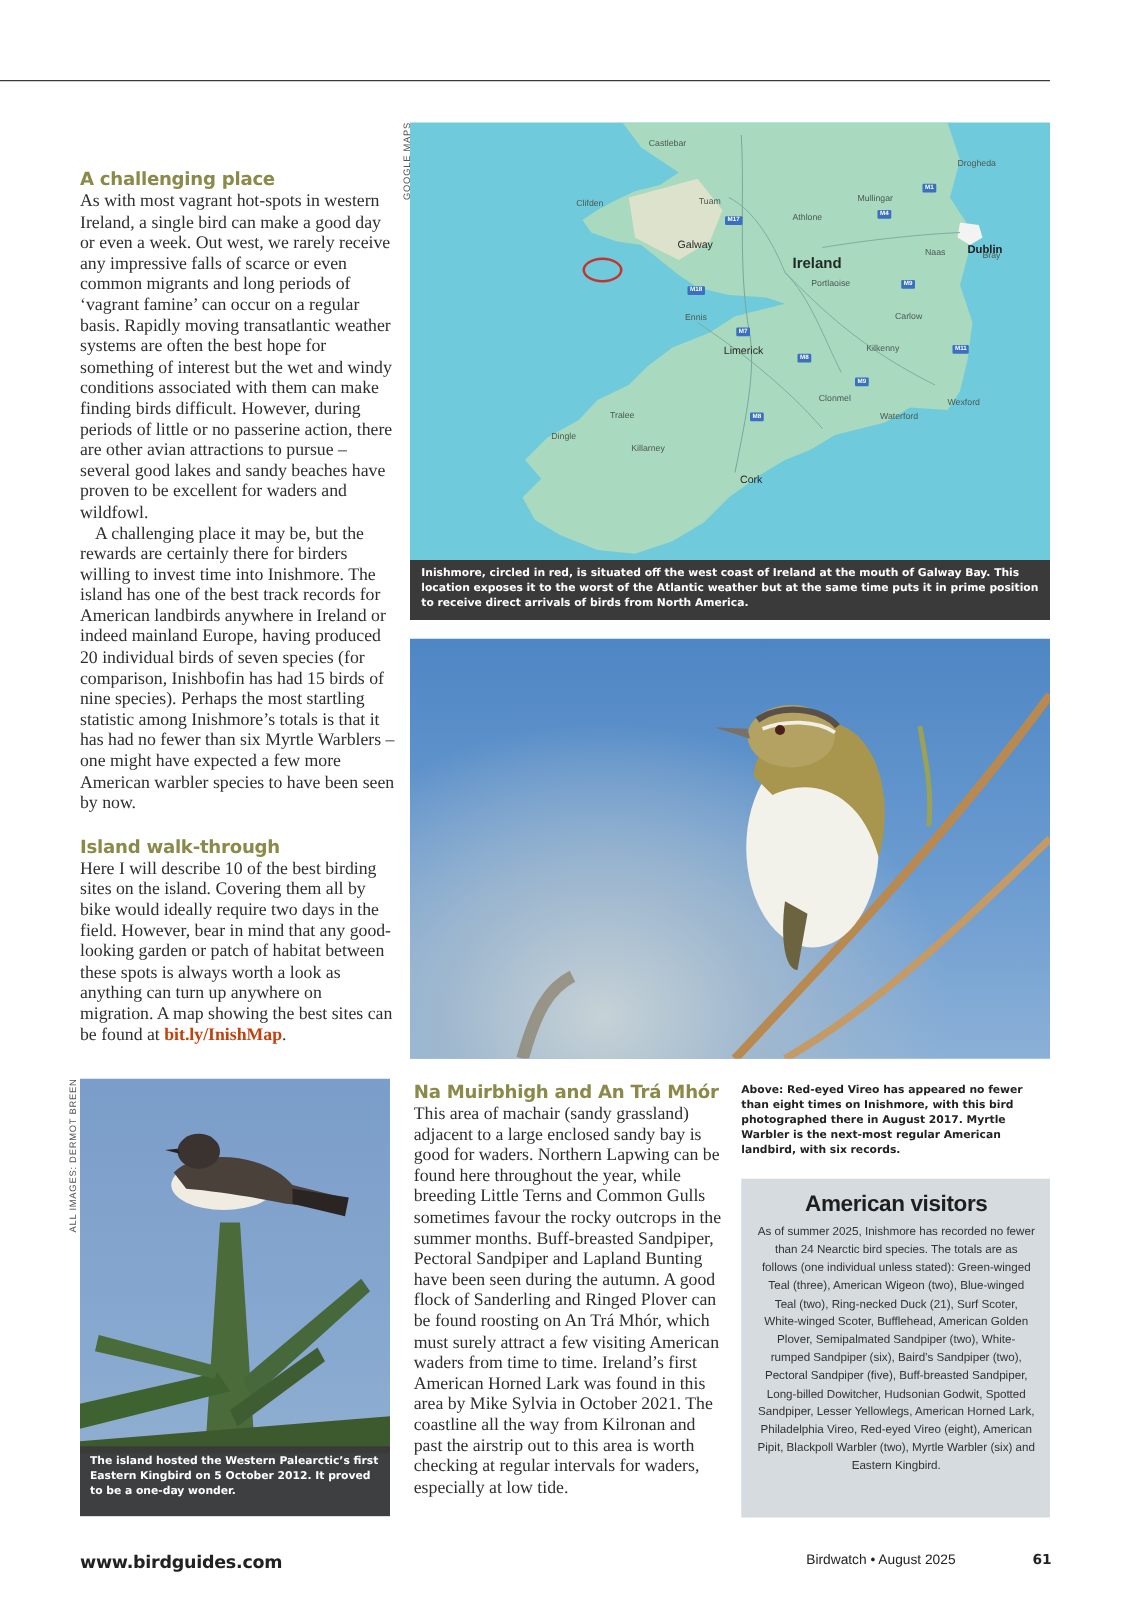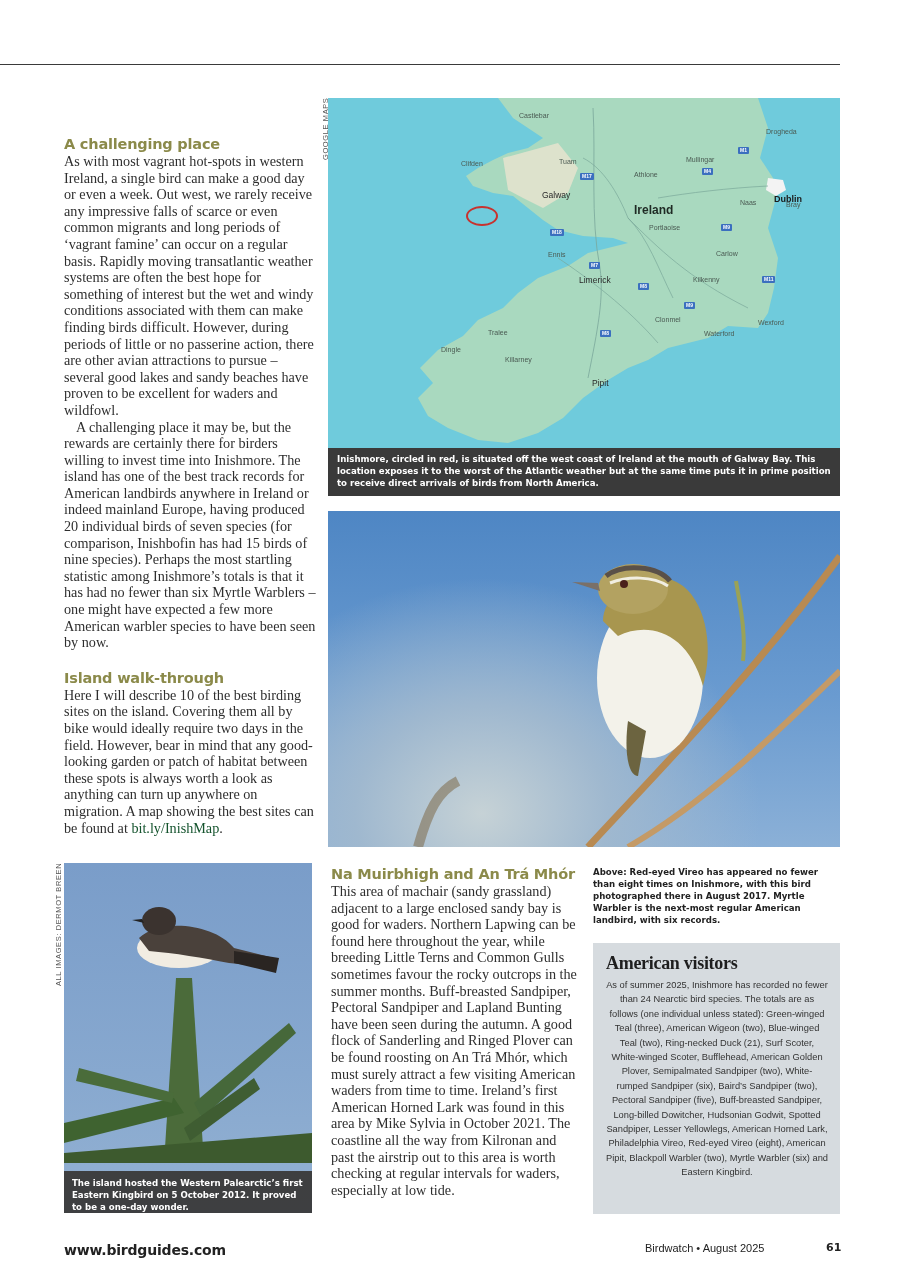--- a/index.html
+++ b/index.html
@@ -6,21 +6,21 @@
   html, body { width:905px; height:1280px; background:#ffffff; overflow:hidden; }
   body { position:relative; font-family:"Liberation Serif", serif; color:#2b2b2b; }
 
   .top-rule { position:absolute; left:0; top:64px; width:840px; height:1px; background:#3a3a3a; }
 
   .col-left { position:absolute; left:64px; top:96px; width:252px;margin-top:39px; }
   .heading { font-family:"DejaVu Sans", sans-serif; font-weight:bold; color:#8b8a4a; font-size:14.5px; line-height:18px; letter-spacing:-0.2px; }
   .body-text { font-size:14.2px; line-height:16.6px; color:#2e2e2e; }
   .body-text p { margin:0; }
   .body-text p.indent { text-indent:12px; }
-  .bold-link { font-weight:normal; color:#14532d; }
+  .bold-link { font-weight:bold; color:#c2410c; }
   .section-gap { height:18px; }
 
   .credit-vert { position:absolute; font-family:"Liberation Sans", sans-serif; font-size:7.5px; color:#555; letter-spacing:0.6px; transform:rotate(-90deg); transform-origin:left top; white-space:nowrap; }
 
   
   .map { position:absolute; left:328px; top:98px; width:512px; height:350px; background:#6fcbdc; overflow:hidden; }
   .map svg { position:absolute; left:0; top:0; }
   .map-label { position:absolute; font-family:"Liberation Sans", sans-serif; font-size:7px; color:#4a5a52; white-space:nowrap; }
   .map-label.big { font-size:12px; font-weight:bold; color:#1f2a24; }
   .map-label.city { font-size:8.5px; color:#2a2a2a; }
@@ -29,28 +29,28 @@
   .red-circle { position:absolute; left:466px; top:206px; width:32px; height:20px; border:2px solid #c8322e; border-radius:50%; }
   .map-caption { position:absolute; left:328px; top:448px; width:512px; height:48px; background:#3a3a3a; color:#fff; font-family:"DejaVu Sans", sans-serif; font-weight:bold; font-size:8.6px; line-height:12px; padding:5px 9px; }
 
   
   .photo-vireo { position:absolute; left:328px; top:511px; width:512px; height:336px; overflow:hidden;
     background: radial-gradient(ellipse at 30% 90%, #c6d2d6 0%, #9fb8cf 25%, transparent 55%), linear-gradient(180deg,#4e86c4 0%, #6a9bd0 55%, #8bb0d7 100%); }
 
   
   .photo-kingbird { position:absolute; left:64px; top:863px; width:248px; height:350px; overflow:hidden;
     background: linear-gradient(180deg,#7a9dc9 0%, #87a8cf 60%, #93b1d2 100%); }
-  .kingbird-caption { position:absolute; left:0; bottom:0; width:248px; height:42px; background:rgba(58,58,58,0.96); color:#fff; font-family:"DejaVu Sans", sans-serif; font-weight:bold; font-size:8.6px; line-height:12px; padding:6px 8px; }
+  .kingbird-caption { position:absolute; left:0; bottom:0; width:248px; height:56px; background:rgba(58,58,58,0.96); color:#fff; font-family:"DejaVu Sans", sans-serif; font-weight:bold; font-size:8.6px; line-height:12px; padding:6px 8px; }
 
   .col-mid { position:absolute; left:331px; top:865px; width:250px; }
 
   .vireo-caption { position:absolute; left:593px; top:866px; width:245px; font-family:"DejaVu Sans", sans-serif; font-weight:bold; font-size:8.6px; line-height:12px; color:#222; }
 
   .box { position:absolute; left:593px; top:943px; width:247px; height:271px; background:#d6dbdf; padding:8px 12px 0 13px; }
-  .box-title { font-family:Liberation Serif, serif; font-weight:bold; font-size:18px; color:#1e1e1e; line-height:24px; margin-bottom:3px; letter-spacing:-0.3px; }
+  .box-title { font-family:Liberation Sans, sans-serif; font-weight:bold; font-size:18px; color:#1e1e1e; line-height:24px; margin-bottom:3px; letter-spacing:-0.3px;text-align:center; }
   .box-body { font-family:"Liberation Sans", sans-serif; font-size:9.3px; line-height:14.4px; color:#333;text-align:center; }
 
   .footer-left { position:absolute; left:64px; top:1242px; font-family:"DejaVu Sans", sans-serif; font-weight:bold; font-size:14px; color:#222; letter-spacing:-0.2px; }
   .footer-right { position:absolute; left:645px; top:1242px; font-family:"Liberation Sans", sans-serif; font-size:11px; color:#222; }
   .page-num { position:absolute; left:826px; top:1241px; font-family:"DejaVu Sans", sans-serif; font-weight:bold; font-size:11px; color:#222; }
 </style>
 </head>
 <body>
 
 <div class="top-rule"></div>
@@ -93,21 +93,21 @@
   <div class="map-label" style="left:220px; top:153px;">Ennis</div>
   <div class="map-label city" style="left:251px; top:177px;">Limerick</div>
   <div class="map-label" style="left:388px; top:152px;">Carlow</div>
   <div class="map-label" style="left:365px; top:178px;">Kilkenny</div>
   <div class="map-label" style="left:160px; top:231px;">Tralee</div>
   <div class="map-label" style="left:113px; top:248px;">Dingle</div>
   <div class="map-label" style="left:177px; top:258px;">Killarney</div>
   <div class="map-label" style="left:327px; top:218px;">Clonmel</div>
   <div class="map-label" style="left:376px; top:232px;">Waterford</div>
   <div class="map-label" style="left:430px; top:221px;">Wexford</div>
-  <div class="map-label city" style="left:264px; top:280px;">Pipit</div>
+  <div class="map-label city" style="left:264px; top:280px;">Cork</div>
   <span class="road" style="left:252px; top:75px;">M17</span>
   <span class="road" style="left:374px; top:70px;">M4</span>
   <span class="road" style="left:410px; top:49px;">M1</span>
   <span class="road" style="left:222px; top:131px;">M18</span>
   <span class="road" style="left:261px; top:164px;">M7</span>
   <span class="road" style="left:393px; top:126px;">M9</span>
   <span class="road" style="left:310px; top:185px;">M8</span>
   <span class="road" style="left:434px; top:178px;">M11</span>
   <span class="road" style="left:356px; top:204px;">M9</span>
   <span class="road" style="left:272px; top:232px;">M8</span>

